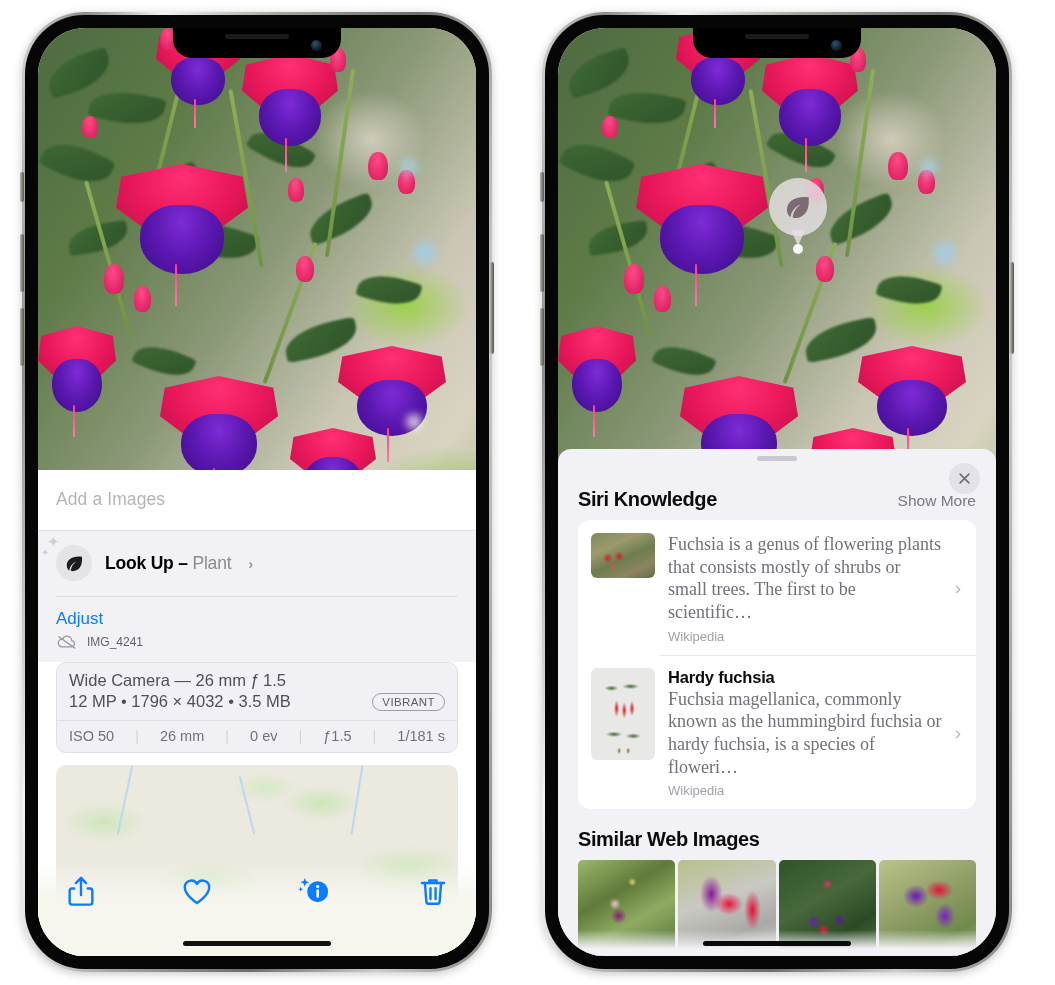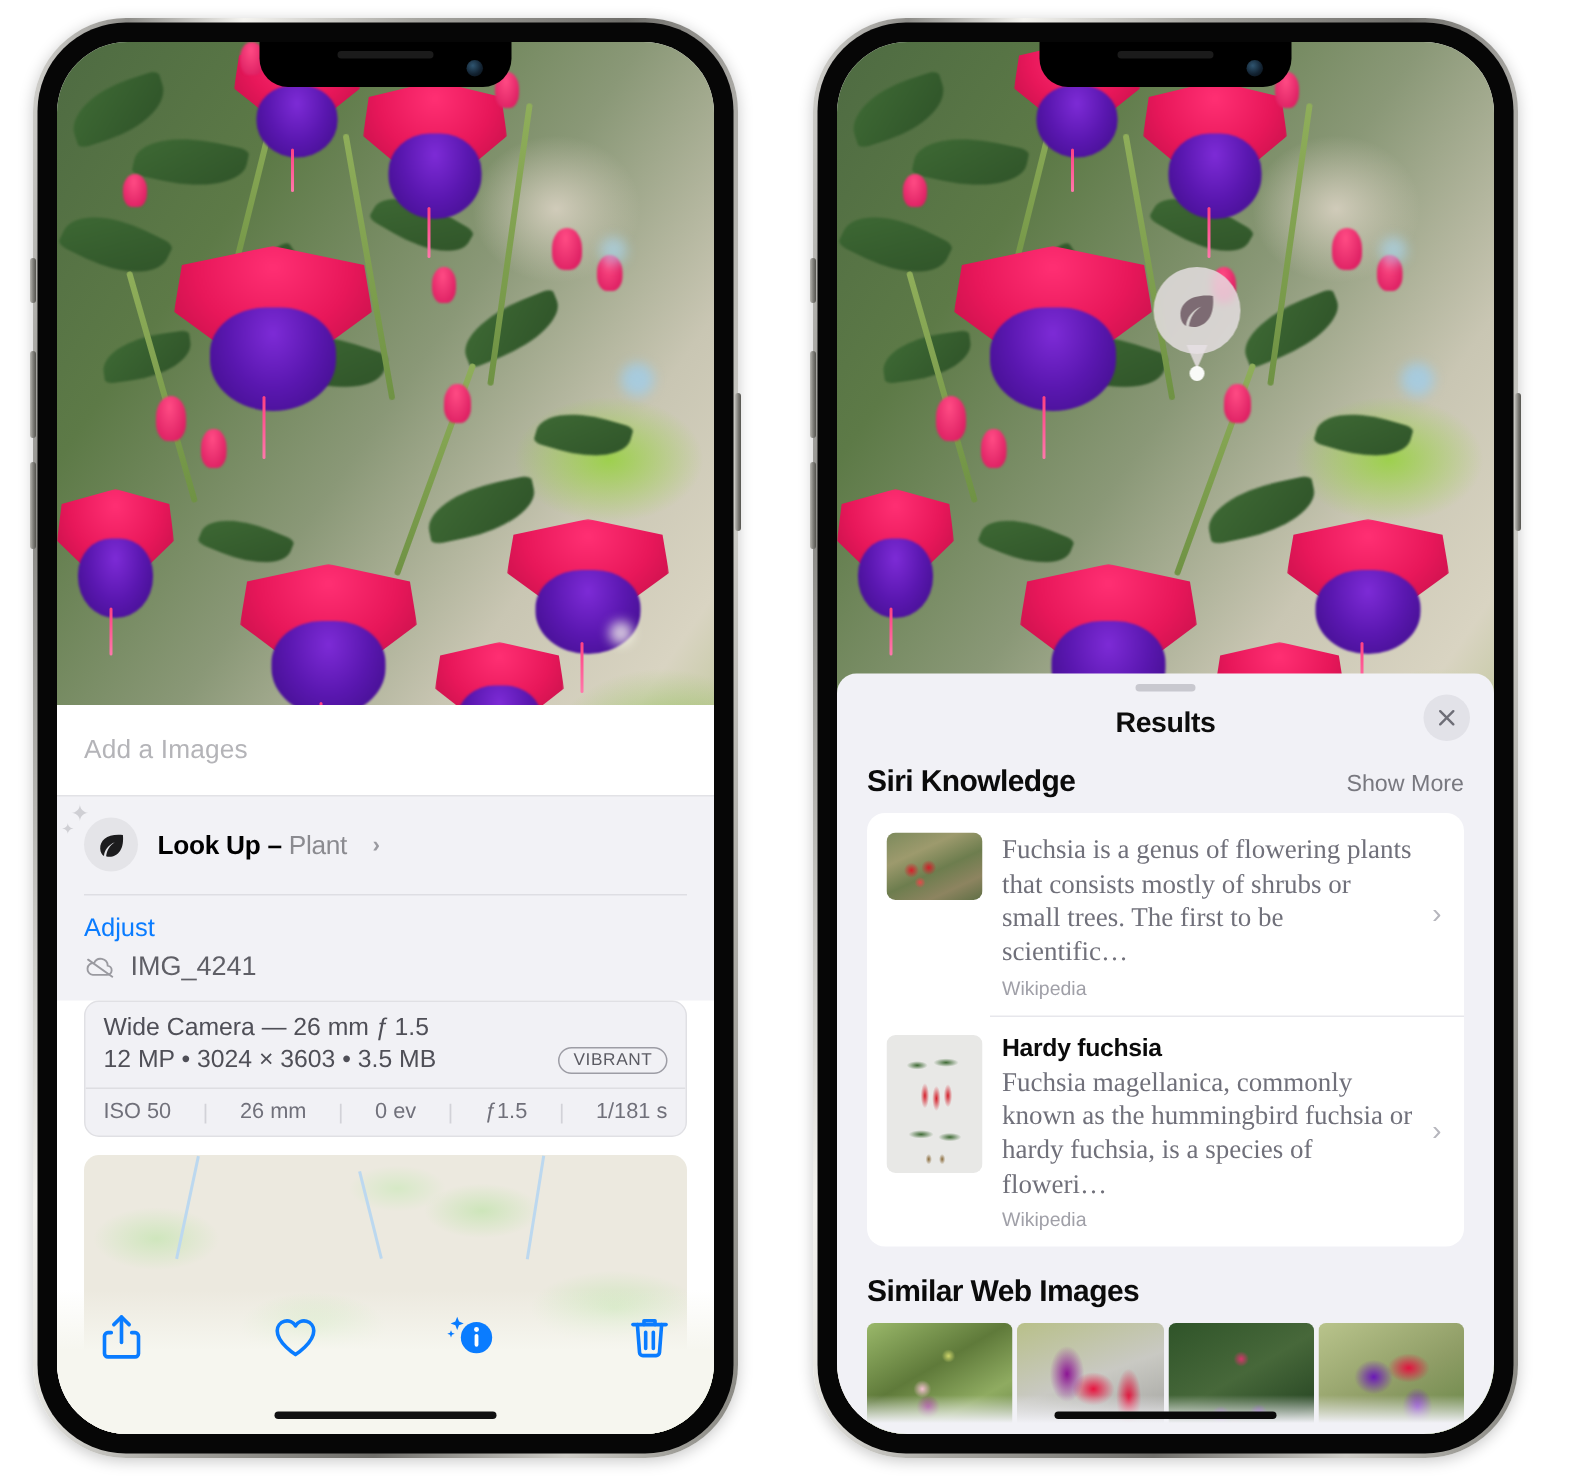--- a/index.html
+++ b/index.html
@@ -138,21 +138,21 @@
 
   .meta-block { background: #f2f2f6; padding: 0 18px; }
   .meta-hr { height: 1px; background: #dedee3; margin: 0 0 0 0; }
   .date-row {
     display: flex; align-items: baseline; justify-content: space-between;
     padding: 12px 0 2px 0;
   }
   .date-txt { font-size: 17px; font-weight: 700; color: #0b0b0b; letter-spacing:-.3px;}
   .adjust { font-size: 17px; color: #0a7cff; }
   .file-row { display: flex; align-items: center; gap: 9px; padding: 3px 0 12px 0; }
-  .file-name { font-size: 18px; color: #5f5f66; }
+  .file-name { font-size: 12px; color: #5f5f66; }
   .cloudoff { width: 22px; height: 16px; color:#9a9aa0; }
 
   .cam-card {
     margin: 0 18px 0 18px; border-radius: 10px; overflow: hidden;
     background: #ececf0; border: 1px solid #e0e0e4;
   }
   .cam-head {
     display: flex; align-items: center; justify-content: space-between;
     padding: 9px 11px 9px 12px; background: #e3e3e7;
   }
@@ -438,21 +438,21 @@
                 </svg>
               </span>
               <span class="file-name">IMG_4241</span>
             </div>
           </div>
 
           <div class="cam-card">
             <div class="cam-body">
               <div class="cam-line1">Wide Camera — 26 mm ƒ 1.5</div>
               <div class="cam-line2">
-                <span class="t">12 MP • 3024 × 3603 • 3.5 MB</span>
+                <span class="t">12 MP • 1796 × 4032 • 3.5 MB</span>
                 <span class="tag-vibrant">VIBRANT</span>
               </div>
             </div>
             <div class="exif-row">
               <span class="cell">ISO 50</span>
               <span class="sep2">|</span>
               <span class="cell">26 mm</span>
               <span class="sep2">|</span>
               <span class="cell">0 ev</span>
               <span class="sep2">|</span>
@@ -596,21 +596,20 @@
                 <path d="M20.5 4.2C9 3 3 8 3.2 14.6c.1 2.6 1.4 4.6 2.9 5.6.3-4.2 3.3-8.5 8.2-10.4-3.6 2.3-6 5.9-6.6 10.6 3.7 1.3 8.2-.4 10.6-4 2.3-3.4 2.6-8 2.2-12.2z" fill="#7d6b73"></path>
               </svg>
             <div class="vo-stem"></div>
             <div class="vo-tail"></div>
           </div>
         </div>
 
         <div class="results-sheet">
           <div class="grabber"></div>
           <div class="res-head">
-            <div class="res-title">Results</div>
             <div class="close-btn">
               <svg viewBox="0 0 24 24" stroke="#6e6e77" stroke-width="2.6" stroke-linecap="round">
                   <path d="M5 5l14 14M19 5L5 19"></path>
                 </svg>
             </div>
           </div>
 
           <div class="sec-head">
             <span class="sec-title">Siri Knowledge</span>
             <span class="sec-action">Show More</span>

